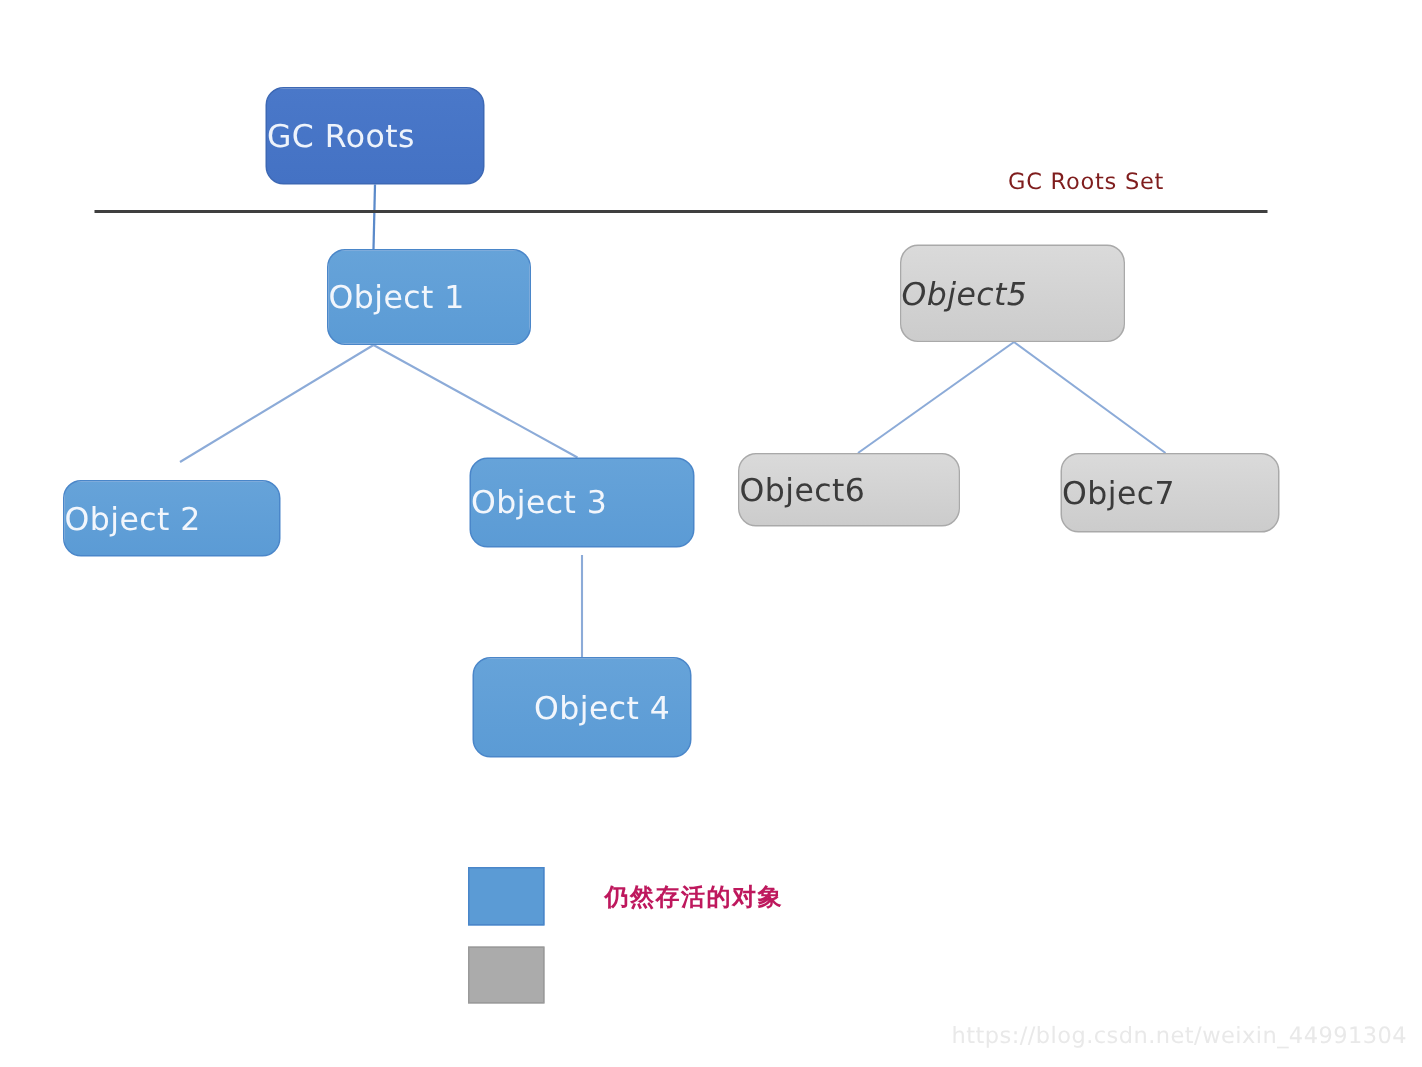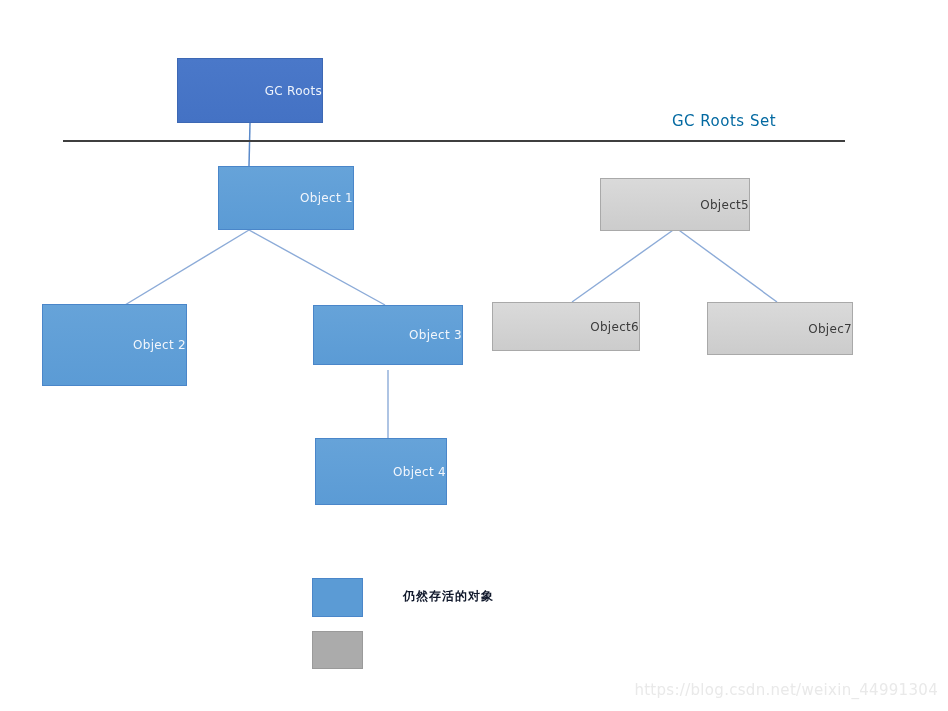--- a/index.html
+++ b/index.html
@@ -18,76 +18,76 @@
   #edges {
     position: absolute;
     left: 0; top: 0;
     width: 948px; height: 711px;
     pointer-events: none;
   }
   .node {
     position: absolute;
     display: flex;
     align-items: center;
-    justify-content: flex-end;
-    border-radius: 0;
-    font-size: 12px;
+    justify-content: flex-start;
+    border-radius: 12px;
+    font-size: 21px;
     letter-spacing: 0.3px;
     box-sizing: border-box;
   }
   .node.root {
     background: linear-gradient(#4a78c9, #4472c4);
     border: 1px solid #3d68b4;
     color: #eef3fb;
   }
   .node.alive {
     background: linear-gradient(#66a3d9, #5b9bd5);
     border: 1.5px solid #4a86c9;
     color: #f2f6fc;
   }
   .node.dead {
     background: linear-gradient(#dadada, #cccccc);
     border: 1.5px solid #a9a9a9;
     color: #3b3b3b;
   }
   #gc-roots  { left: 177px; top:  58px; width: 146px; height: 65px; }
   #object1   { left: 175px; top: 166px; width: 136px; height: 64px; margin-left: 43px; }
-  #object2   { left:  42px; top: 304px; width: 145px; height: 82px; }
+  #object2   { left:  42px; top: 320px; width: 145px; height: 51px; }
   #object3   { left: 313px; top: 305px; width: 150px; height: 60px; }
-  #object4   { left: 315px; top: 438px; width: 132px; height: 67px; }
-  #object5   { left: 600px; top: 178px; width: 150px; height: 53px; }
+  #object4   { left: 315px; top: 438px; width: 146px; height: 67px; padding-left: 40px; }
+  #object5   { left: 600px; top: 163px; width: 150px; height: 65px; font-style: italic; }
   #object6   { left: 492px; top: 302px; width: 148px; height: 49px; }
   #object7   { left: 707px; top: 302px; width: 146px; height: 53px; }
 
   #gc-roots-set-label {
     position: absolute;
     left: 672px; top: 112px;
     font-size: 15px;
-    color: #0369a1;
+    color: #7f1d1d;
     letter-spacing: 0.5px;
   }
   .legend-swatch {
     position: absolute;
     box-sizing: border-box;
   }
   #legend-alive-swatch {
     left: 312px; top: 578px; width: 51px; height: 39px;
     background: #5b9bd5;
     border: 1px solid #4a86c9;
   }
   #legend-dead-swatch {
     left: 312px; top: 631px; width: 51px; height: 38px;
     background: #ababab;
     border: 1px solid #9a9a9a;
   }
   .legend-label {
     position: absolute;
-    font-size: 12px;
+    font-size: 16px;
     font-weight: bold;
-    color: #0f172a;
+    color: #be185d;
     letter-spacing: 1px;
   }
   #legend-alive-label { left: 403px; top: 588px; }
   #legend-dead-label  { left: 403px; top: 646px; }
 
   #watermark {
     position: absolute;
     right: 10px; top: 681px;
     font-size: 15px;
     color: #e9e9e9;

